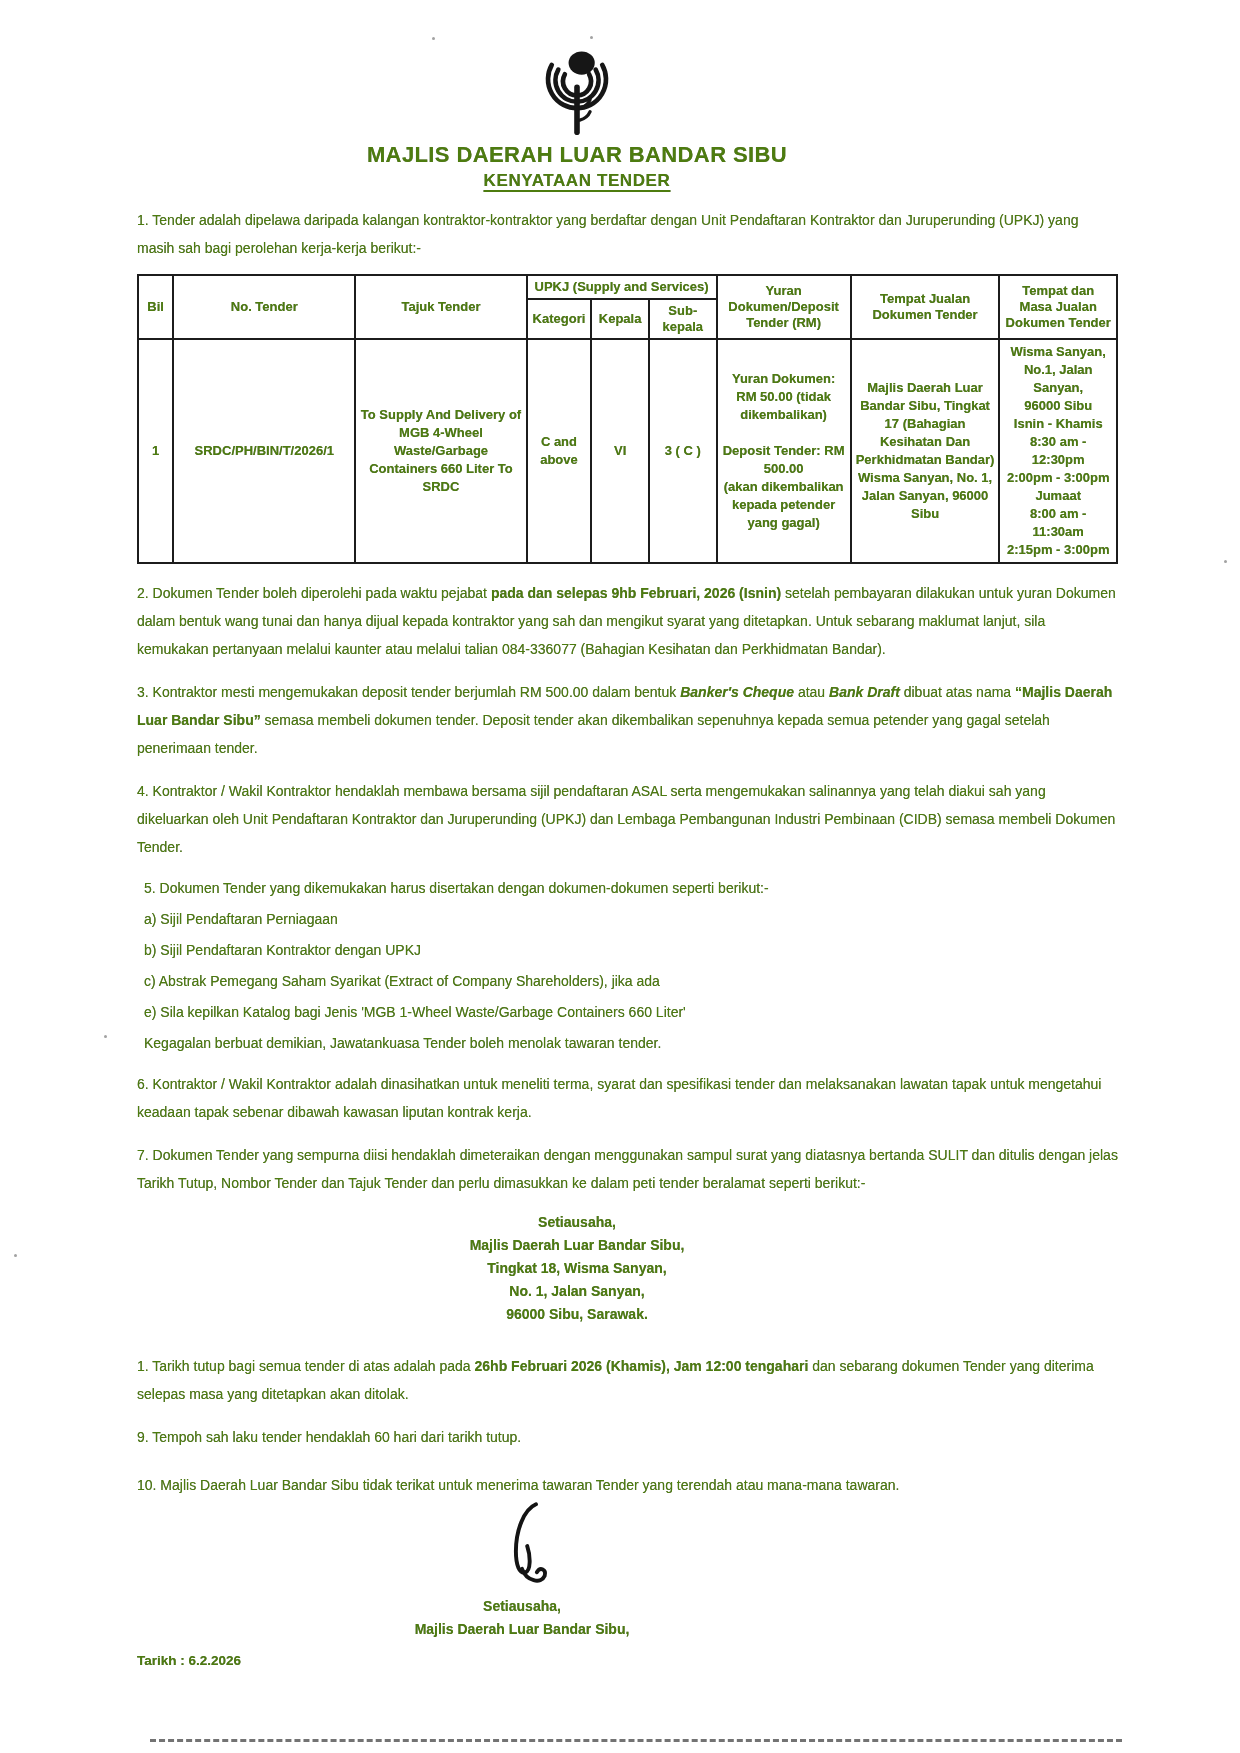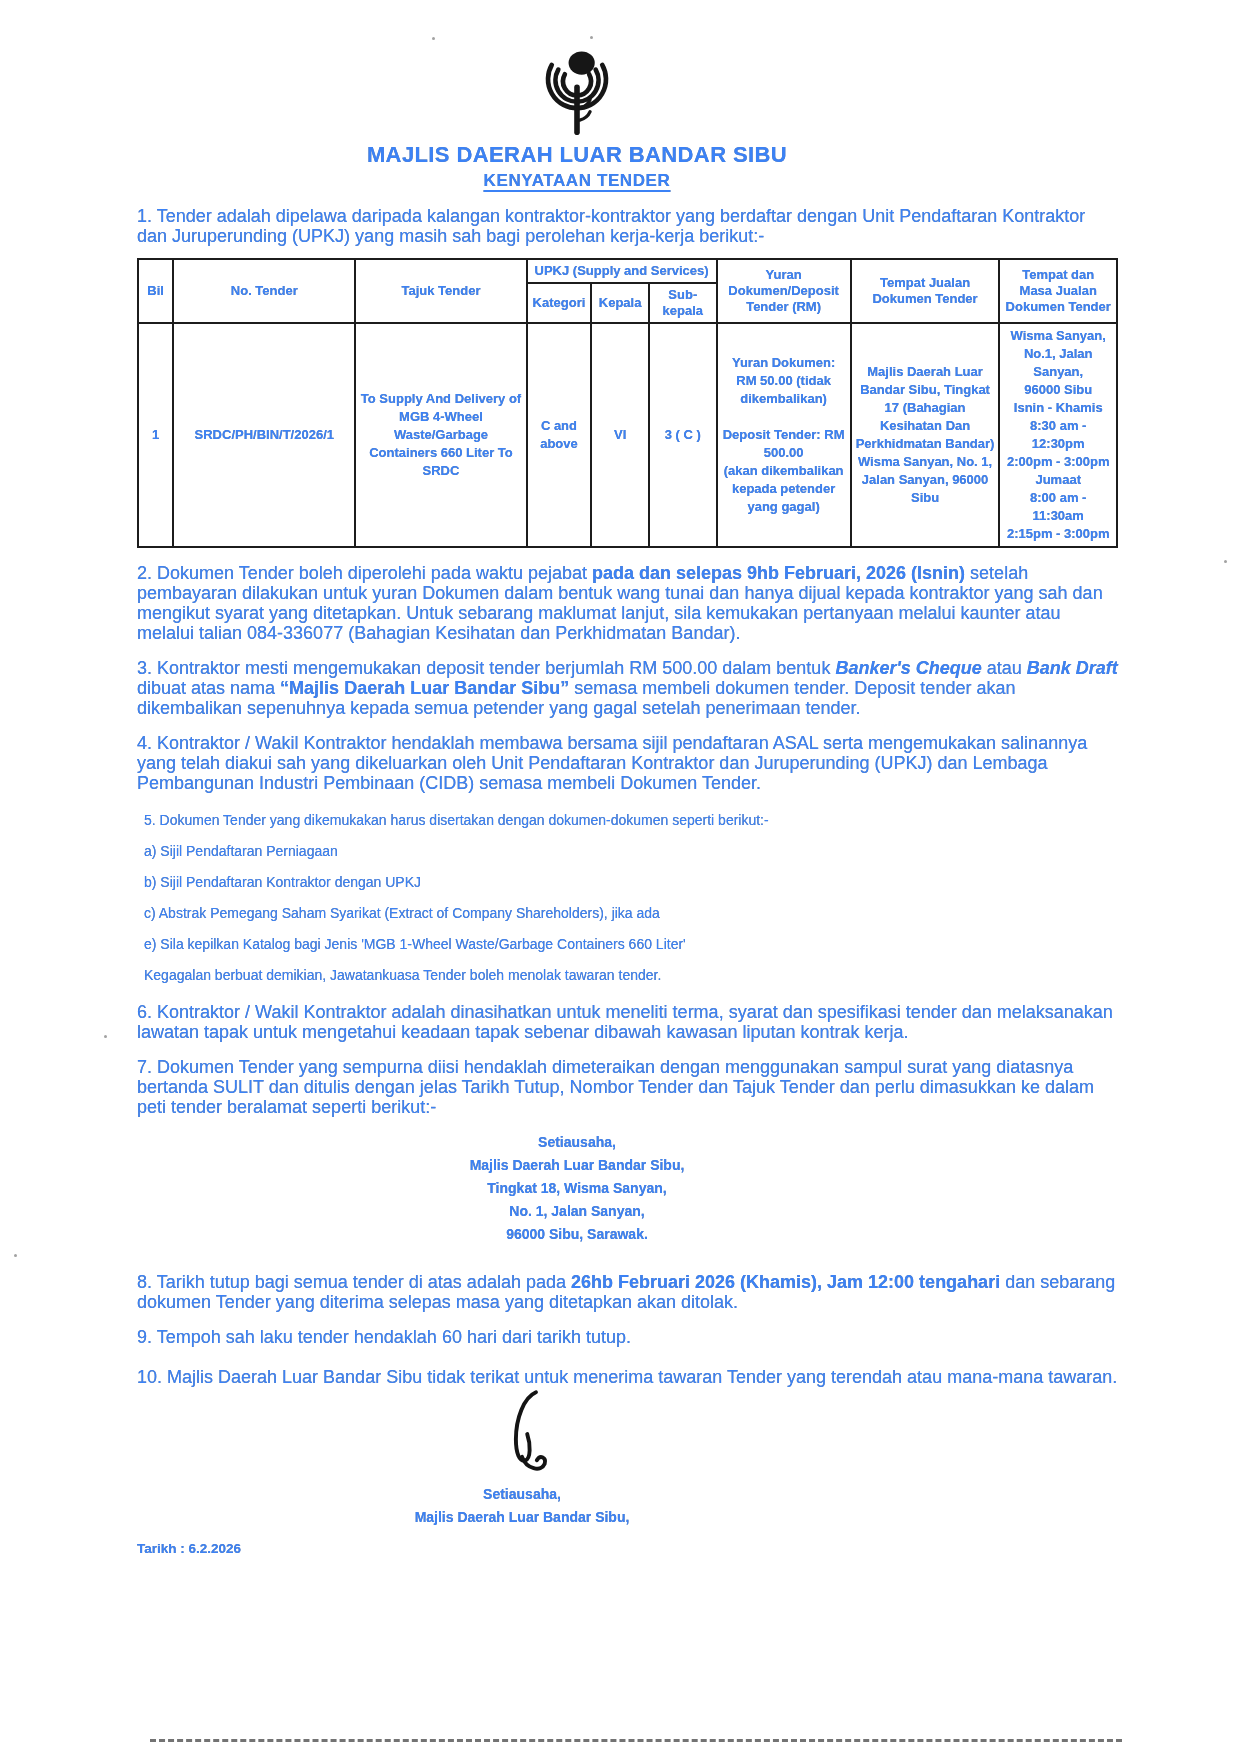--- a/index.html
+++ b/index.html
@@ -3,35 +3,35 @@
 <meta charset="utf-8">
 <style>
   * { margin:0; padding:0; box-sizing:border-box; }
   html,body { background:#e8e8e8; }
   .page {
     position:relative;
     width:1240px; height:1753px;
     margin:0 auto;
     background:#ffffff;
     font-family:"Liberation Sans", sans-serif;
-    color:#3b82f6;
+    color:#4d7c0f;
     overflow:hidden;
     text-shadow:0 0 0.4px rgba(20,20,20,0.55);
   }
   .content { padding:0 122px 0 137px; }
 
   
   .masthead { width:880px; text-align:center; }
   .logo-wrap { margin-top:50px; }
   .org-name { margin-top:2px; font-size:22px; font-weight:bold; letter-spacing:0.4px; }
   .doc-title { margin-top:3px; font-size:17px; font-weight:bold; letter-spacing:0.6px;
                text-decoration:underline; text-decoration-thickness:2px; text-underline-offset:4px; }
 
   
-  .para { margin-top:15px; font-size:18px; line-height:20px; }
+  .para { margin-top:15px; font-size:14px; line-height:28px; }
 
   
   .tbl-wrap { margin-top:12px; }
   table.tender { width:100%; border-collapse:collapse; table-layout:fixed; }
   table.tender th, table.tender td {
     border:2.5px solid #1c1c1c;
     font-weight:bold; text-align:center; vertical-align:middle;
     padding:3px 4px;
   }
   table.tender th { font-size:13px; line-height:16px; }
@@ -164,21 +164,21 @@
     <div class="para"><span>7. Dokumen Tender yang sempurna diisi hendaklah dimeteraikan dengan menggunakan sampul surat yang diatasnya bertanda SULIT dan ditulis dengan jelas Tarikh Tutup, Nombor Tender dan Tajuk Tender dan perlu dimasukkan ke dalam peti tender beralamat seperti berikut:-</span></div>
 
     <div class="address-block">
       <div>Setiausaha,</div>
       <div>Majlis Daerah Luar Bandar Sibu,</div>
       <div>Tingkat 18, Wisma Sanyan,</div>
       <div>No. 1, Jalan Sanyan,</div>
       <div>96000 Sibu, Sarawak.</div>
     </div>
 
-    <div class="para" style="margin-top:26px;"><span>8. Tarikh tutup bagi semua tender di atas adalah pada </span><span style="font-weight: bold;">26hb Februari 2026 (Khamis), Jam 12:00 tengahari</span><span> dan sebarang dokumen Tender yang diterima selepas masa yang ditetapkan akan ditolak.</span></div>
+    <div class="para" style="margin-top:26px;"><span>1. Tarikh tutup bagi semua tender di atas adalah pada </span><span style="font-weight: bold;">26hb Februari 2026 (Khamis), Jam 12:00 tengahari</span><span> dan sebarang dokumen Tender yang diterima selepas masa yang ditetapkan akan ditolak.</span></div>
     <div class="para" style=""><span>9. Tempoh sah laku tender hendaklah 60 hari dari tarikh tutup.</span></div>
     <div class="para" style="margin-top:20px;"><span>10. Majlis Daerah Luar Bandar Sibu tidak terikat untuk menerima tawaran Tender yang terendah atau mana-mana tawaran.</span></div>
 
     <div class="sig-block">
       <div class="sig-scribble">
         <svg width="80" height="96" viewBox="0 0 80 110" aria-hidden="true">
           <g fill="none" stroke="#141414" stroke-width="4.5" stroke-linecap="round" stroke-linejoin="round">
             <path d="M 56,6 C 42,12 33,36 33,60 C 33,76 37,86 44,84 C 50,82 50,66 46,54"></path>
             <path d="M 40,80 C 45,94 62,98 66,88 C 68,81 61,77 57,84"></path>
           </g>

